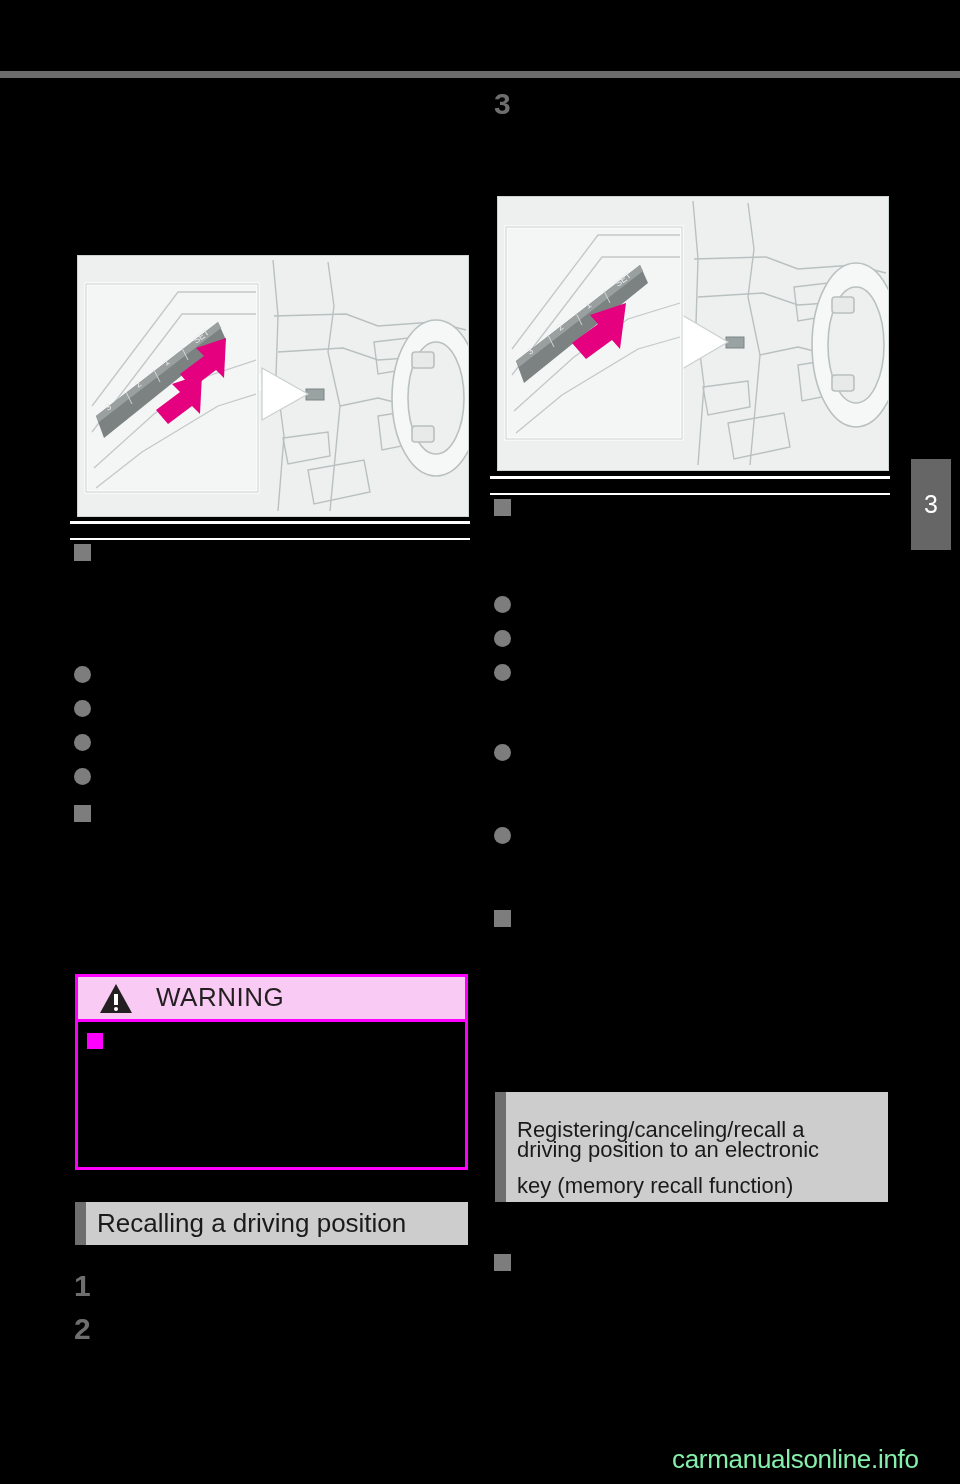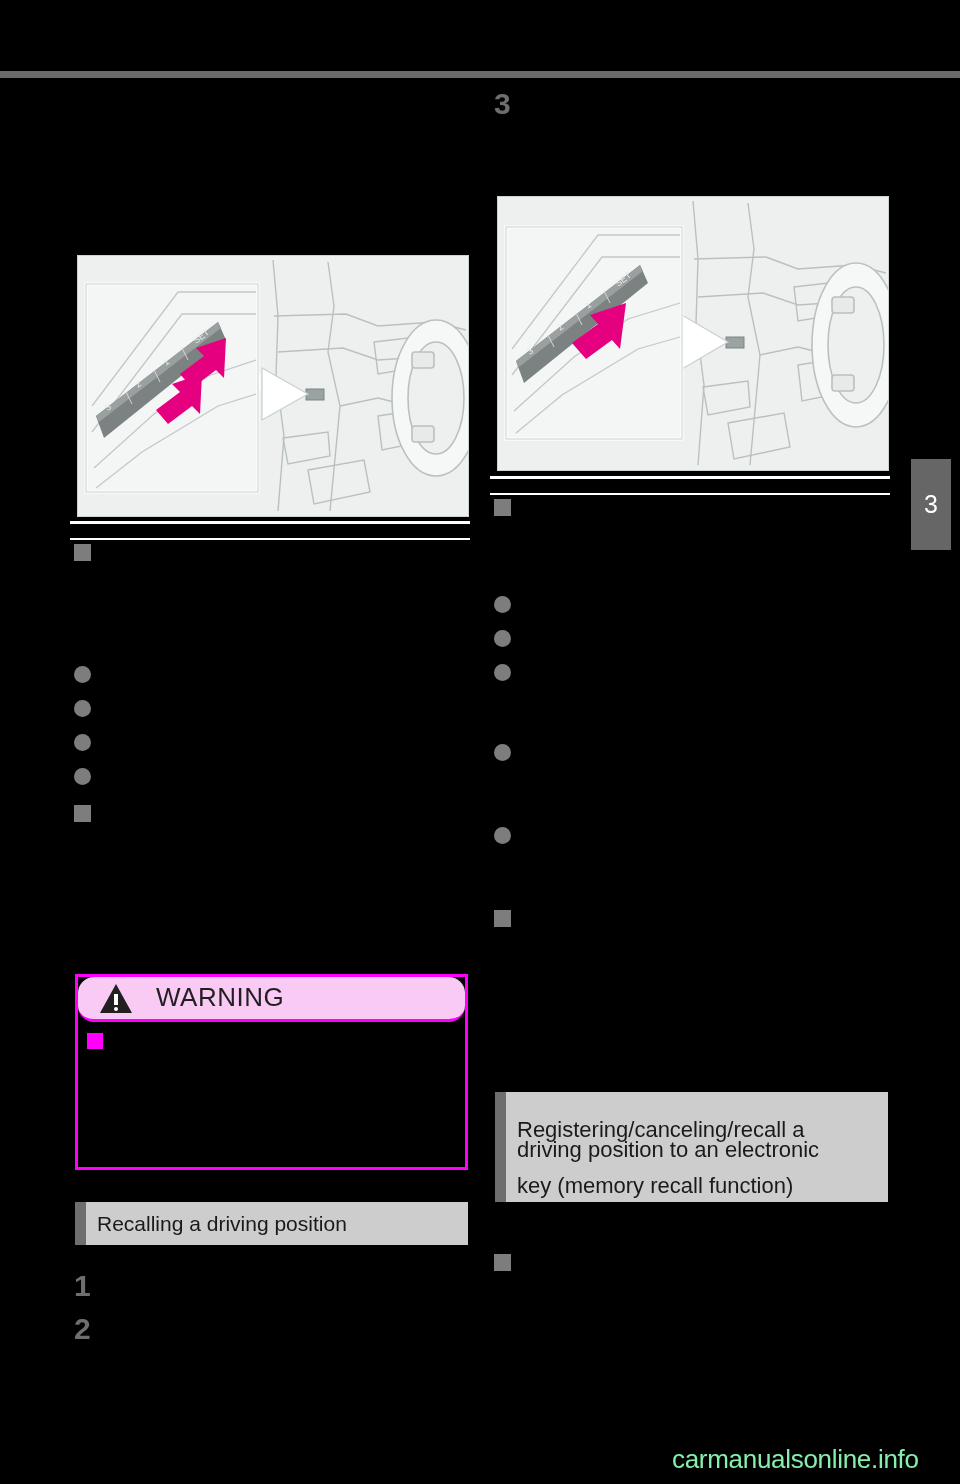--- a/index.html
+++ b/index.html
@@ -35,21 +35,21 @@
   
   .sq{position:absolute;width:17px;height:17px;background:#7d7d7d;}
   
   .dot{position:absolute;width:17px;height:17px;border-radius:50%;background:#7d7d7d;}
   
   .sq-mag{position:absolute;width:16px;height:16px;background:#ff00ff;}
 
   
   .warnbox{position:absolute;border:3px solid #ff00ff;box-sizing:border-box;background:#000;}
   .warnhead{position:absolute;left:0;top:0;width:100%;height:45px;background:#f9cbf4;
-     border-bottom:3px solid #ff00ff;box-sizing:border-box;border-radius:16px;}
+     border-bottom:3px solid #ff00ff;box-sizing:border-box;}
   .warnhead .tri{position:absolute;left:22px;top:7px;width:0;height:0;
      border-left:16px solid transparent;border-right:16px solid transparent;
      border-bottom:29px solid #231f20;}
   .warnhead .bang{position:absolute;left:36px;top:17px;width:4px;height:11px;background:#fff;}
   .warnhead .bangdot{position:absolute;left:36px;top:30px;width:4px;height:4px;background:#fff;border-radius:50%;}
   .warnhead .wtitle{position:absolute;left:78px;top:5px;font-size:26px;letter-spacing:.5px;
      font-family:"Liberation Sans",sans-serif;color:#231f20;}
 
   
   .secbar{position:absolute;background:#cdcdcd;box-sizing:border-box;}
@@ -156,21 +156,21 @@
         <div class="tri"></div>
         <div class="bang"></div>
         <div class="bangdot"></div>
         <div class="wtitle">WARNING</div>
       </div>
       <div class="sq-mag" style="left:9px;top:56px;"></div>
     </div>
 
     <div class="secbar" style="left:5px;top:1118px;width:393px;height:43px;">
       <div class="accent"></div>
-      <div class="txt" style="line-height:43px;font-size:21px;">Recalling a driving position</div>
+      <div class="txt" style="line-height:43px;font-size:26px;">Recalling a driving position</div>
     </div>
 
     <div class="stepnum" style="left:4px;top:1187px;">1</div>
     <div class="stepnum" style="left:4px;top:1230px;">2</div>
   </div>
 
   <div class="col-right">
 
     <div class="stepnum" style="left:4px;top:5px;">3</div>
 

